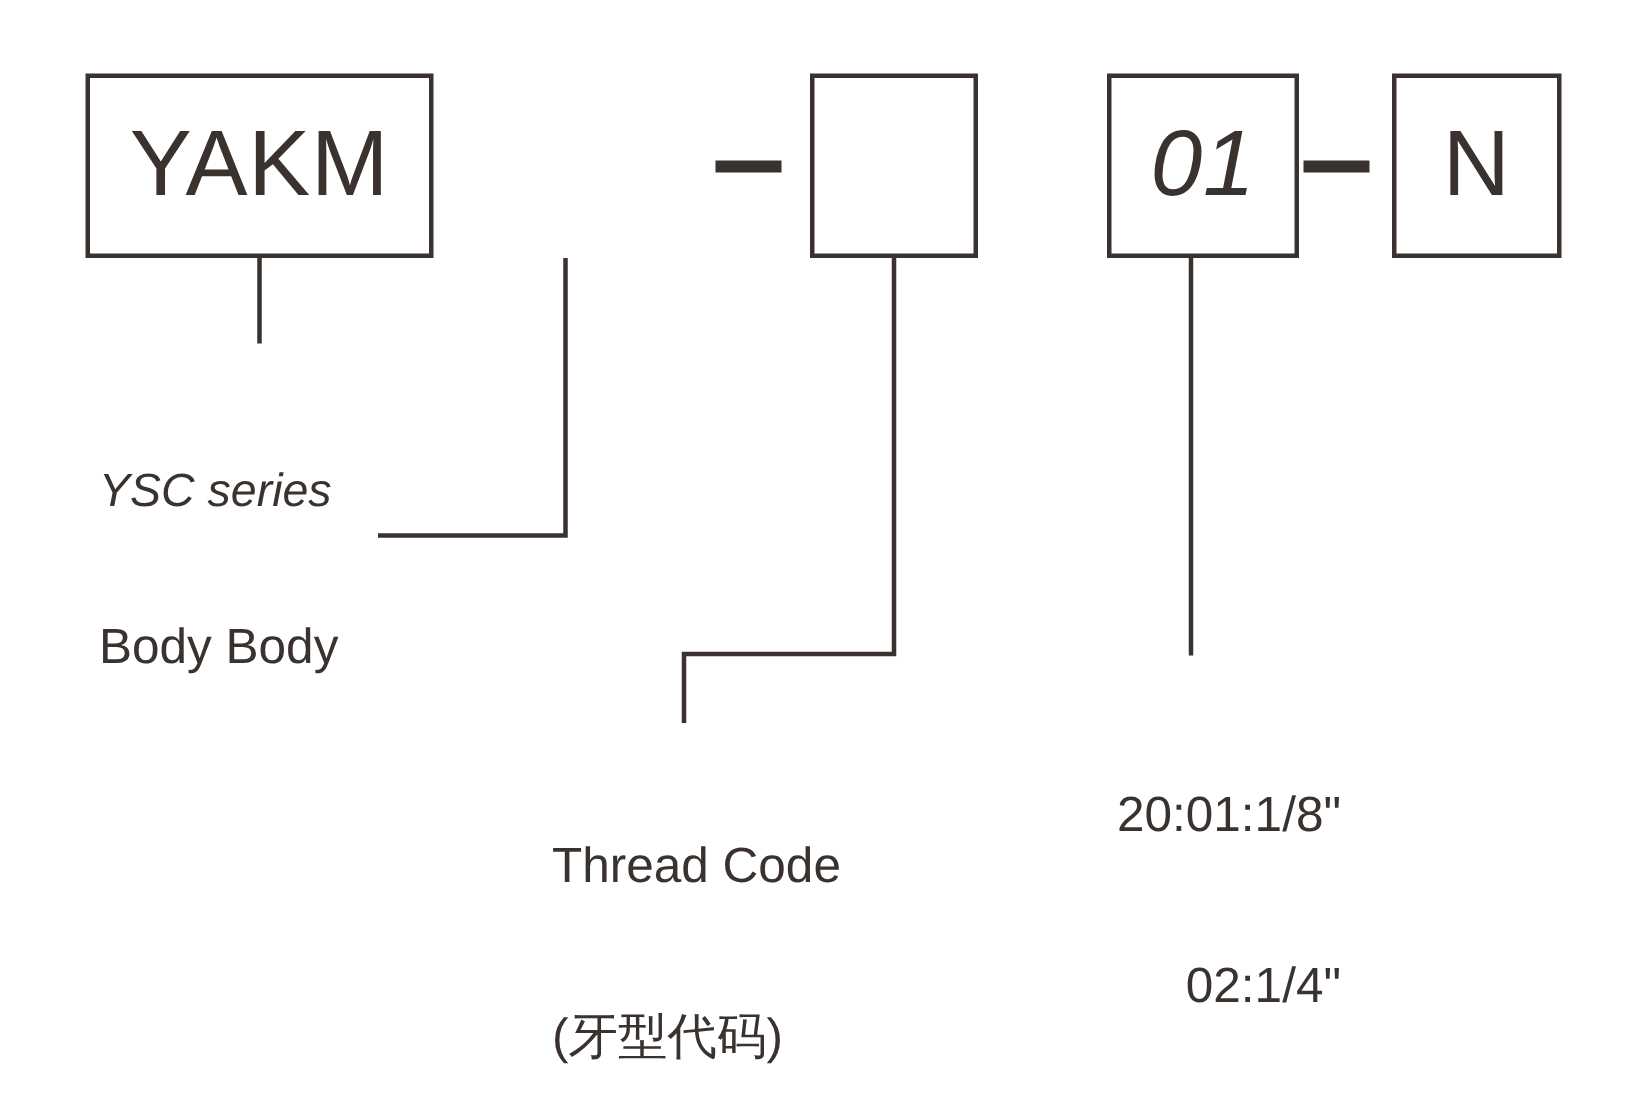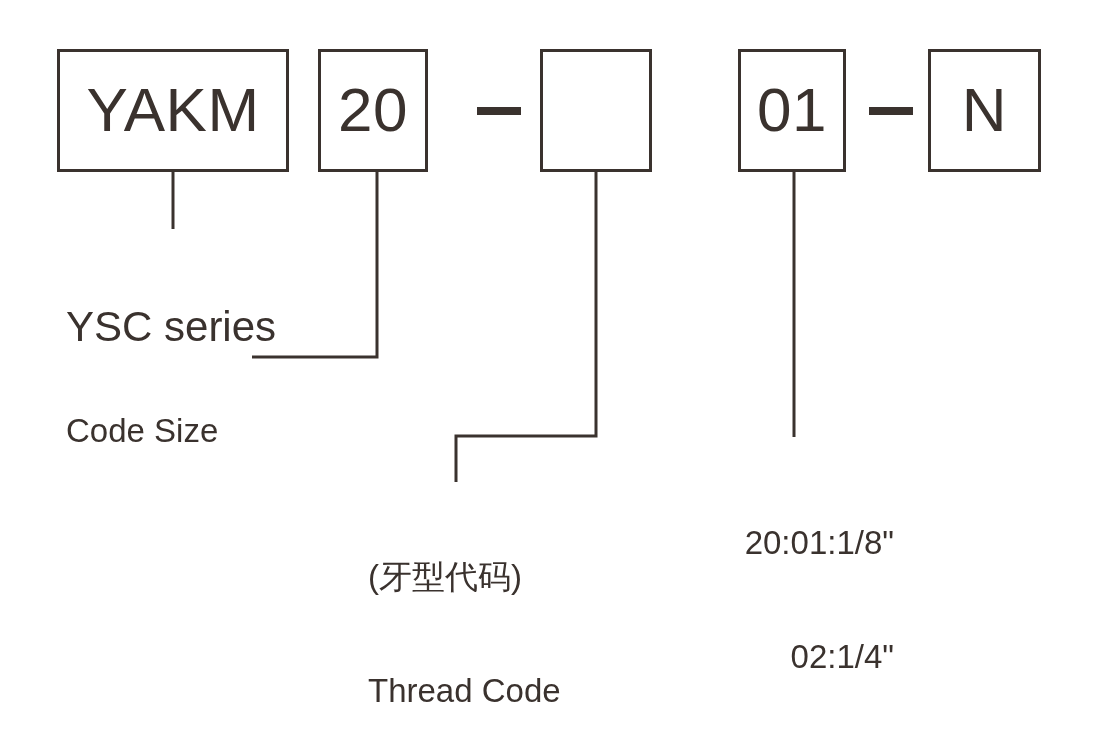--- a/index.html
+++ b/index.html
@@ -40,21 +40,21 @@
     letter-spacing: 0.5px;
     color: #3a322e;
     font-weight: 400;
     display: block;
     transform: translateY(-1px);
   }
 
   #box-series   { left: 57px;  top: 49px;  width: 232px; height: 123px; }
   #box-size     { left: 318px; top: 49px;  width: 110px; height: 123px; }
   #box-thread   { left: 540px; top: 49px;  width: 112px; height: 123px; }
-  #box-port     { left: 738px; top: 49px;  width: 108px; height: 123px; }
+  #box-port     { left: 738px; top: 49px;  width: 128px; height: 123px; font-style: italic; }
   #box-threadsel{ left: 928px; top: 49px;  width: 113px; height: 123px; }
 
   
   .dash {
     position: absolute;
     height: 8px;
     background: #3a322e;
   }
   #dash-1 { left: 477px; top: 107px; width: 44px; }
   #dash-2 { left: 869px; top: 107px; width: 44px; }
@@ -80,43 +80,40 @@
     position: absolute;
     white-space: pre;
     line-height: 38px;
     font-size: 33px;
     color: #3a322e;
   }
   .anno .line { display: block; white-space: pre; }
   .anno.right-col .line { text-align: right; }
 
   #anno-series  { left: 66px;  top: 232px; }
-  #anno-series .line { font-size: 42px; }
+  #anno-series .line { font-size: 31px; font-style: italic; }
 
   #anno-bodysize { left: 66px; top: 336px; }
   #anno-bodysize .line { font-size: 33px; }
 
   #anno-thread  { left: 368px; top: 482px; }
   #anno-thread .line { font-size: 33px; }
 
   #anno-port    { left: 698px; top: 448px; width: 196px; }
   #anno-port .line { font-size: 33px; }
 </style>
 </head>
 <body>
 
 <div id="diagram-root">
 
   <div class="code-box" id="box-series">
     <span class="box-text">YAKM</span>
   </div>
 
-  <div class="code-box" id="box-size">
-    <span class="box-text">20</span>
-  </div>
 
   <div class="dash" id="dash-1"></div>
 
   <div class="code-box" id="box-thread">
     <span class="box-text"></span>
   </div>
 
   <div class="code-box" id="box-port">
     <span class="box-text">01</span>
   </div>
@@ -132,28 +129,28 @@
     <path d="M 377 172 L 377 357 L 252 357"></path>
     <path d="M 596 172 L 596 436 L 456 436 L 456 482"></path>
     <path d="M 794 172 L 794 437"></path>
   </svg>
 
   <div class="anno" id="anno-series">
     <span class="line">YSC series</span>
   </div>
 
   <div class="anno" id="anno-bodysize">
-    <span class="line">Code Size</span>
+    <span class="line">Body Body</span>
     
     
   </div>
 
   <div class="anno" id="anno-thread">
+    <span class="line">Thread Code</span>
     <span class="line">(牙型代码)</span>
-    <span class="line">Thread Code</span>
     
     
     
   </div>
 
   <div class="anno right-col" id="anno-port">
     <span class="line">20:01:1/8"</span>
     <span class="line">02:1/4"</span>
     
     

